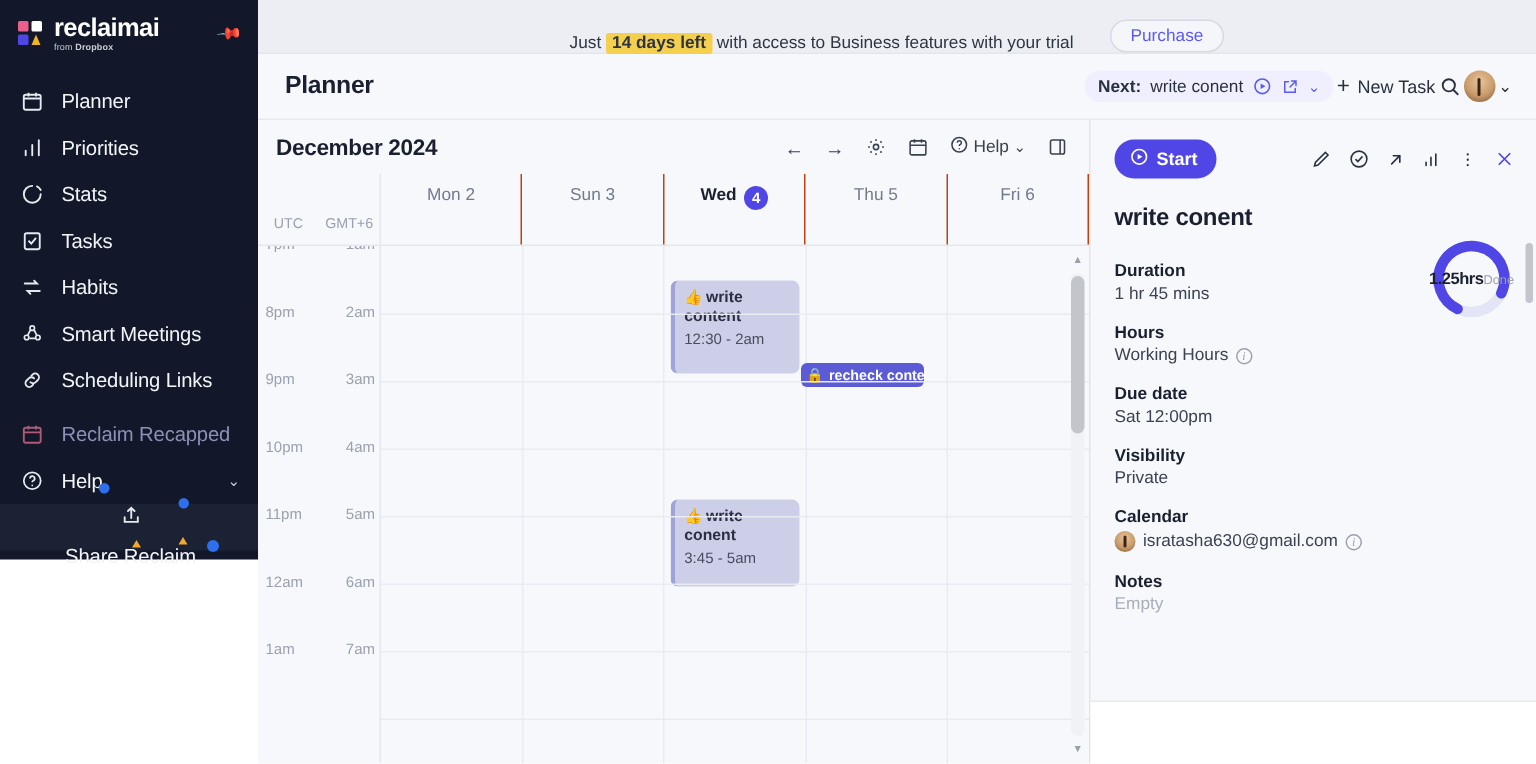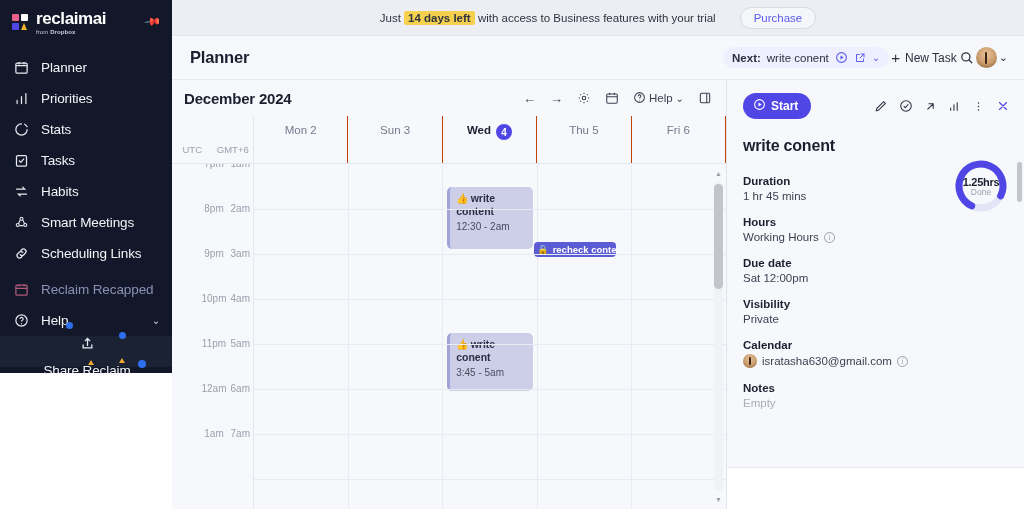--- a/index.html
+++ b/index.html
@@ -56,21 +56,21 @@
   .cdot { position: absolute; border-radius: 50%; }
   .ctri { position: absolute; width: 0; height: 0;
           border-left: 3px solid transparent; border-right: 3px solid transparent;
           border-bottom: 5px solid #f0a92e; }
 
   
   .main { flex: 1 1 auto; height: 509px; display: flex; flex-direction: column;
           background: #f7f8fb; position: relative; min-width: 0; }
 
   .trial-bar {
-    height: 36px; background: #eceef4; display: flex; align-items: center;
+    height: 36px; background: #eceef4; display: flex; align-items: flex-end;
     justify-content: center; gap: 24px; font-size: 11.5px; color: #2e3440;
     border-bottom: 1px solid #e3e6ee;
   }
   .trial-bar .hl { background: #f5cf4e; font-weight: 700; padding: 1px 4px; border-radius: 2px; }
   .purchase-btn {
     border: 1px solid #d7dae4; border-radius: 14px; padding: 4px 13px;
     color: #5b5bf0; font-size: 11.5px; background: #f5f6fa; cursor: pointer;
   }
 
   .topbar {
@@ -118,21 +118,21 @@
   .daycol.today .dl { color: #1b2030; font-weight: 700; }
   .daynum-badge { width: 16px; height: 16px; border-radius: 50%; background: #4f46e5;
                   color: #fff; font-size: 10px; font-weight: 700; display: flex;
                   align-items: center; justify-content: center; }
 
   .grid-wrap { flex: 1 1 auto; position: relative; overflow: hidden; }
   .grid { position: absolute; inset: 0; display: flex; }
   .time-gutter { width: 82px; flex: none; position: relative; border-right: 1px solid #e4e7ef; }
   .trow { height: 45px; position: relative; }
   .trow .tlab { position: absolute; top: -6px; font-size: 10px; color: #9aa0ae; }
-  .trow .t1 { left: 25px; width: 34px; text-align: center; }
+  .trow .t1 { left: 5px; width: 34px; text-align: left; }
   .trow .t2 { left: 48px; width: 30px; text-align: right; }
   .daygrid { flex: 1 1 auto; display: flex; position: relative; }
   .dcol { flex: 1 1 0; border-right: 1px solid #e8ebf2; position: relative; }
   .hline { position: absolute; left: 0; right: 0; height: 1px; background: #e8ebf2; }
 
   .event {
     position: absolute; border-radius: 5px; background: #cdcfe9;
     border-left: 3px solid #9fa3d8; padding: 5px 6px; overflow: hidden; cursor: pointer;
   }
   .event .etitle { font-size: 10.5px; font-weight: 700; color: #2a2f42; line-height: 1.22; }
@@ -178,21 +178,21 @@
   .info-i { width: 11px; height: 11px; border-radius: 50%; border: 1px solid #9aa0ae;
             color: #9aa0ae; font-size: 8px; display: inline-flex; align-items: center;
             justify-content: center; font-style: italic; font-family: "Liberation Serif", serif; }
   .mini-av { width: 14px; height: 14px; border-radius: 50%;
              background: radial-gradient(circle at 50% 35%, #e8c49a 0%, #c99b6b 55%, #7a5234 100%);
              position: relative; overflow: hidden; flex: none; }
   .mini-av::after { content:""; position:absolute; left:43%; top:22%; width:14%; height:60%;
                     background:#3a2415; border-radius:2px; }
 
   .ring-wrap { position: absolute; right: 14px; top: 2px; width: 58px; height: 58px; }
-  .ring-txt { position: absolute; inset: 0; display: flex; flex-direction: column;
+  .ring-txt { position: absolute; inset: 0; display: flex; flex-direction: row;
               align-items: center; justify-content: center; }
   .ring-val { font-size: 11px; font-weight: 700; color: #1b2030; letter-spacing: -0.3px; }
   .ring-lab { font-size: 8.5px; color: #9aa0ae; margin-top: -1px; }
 
   .detail-scroll { position: absolute; right: 2px; top: 82px; width: 5px; height: 40px;
                    background: #c3c5cc; border-radius: 3px; }
   .detail-foot { margin-top: auto; height: 42px; border-top: 1px solid #e6e9f0; background:#fff;}
 </style>
 </head>
 <body>

